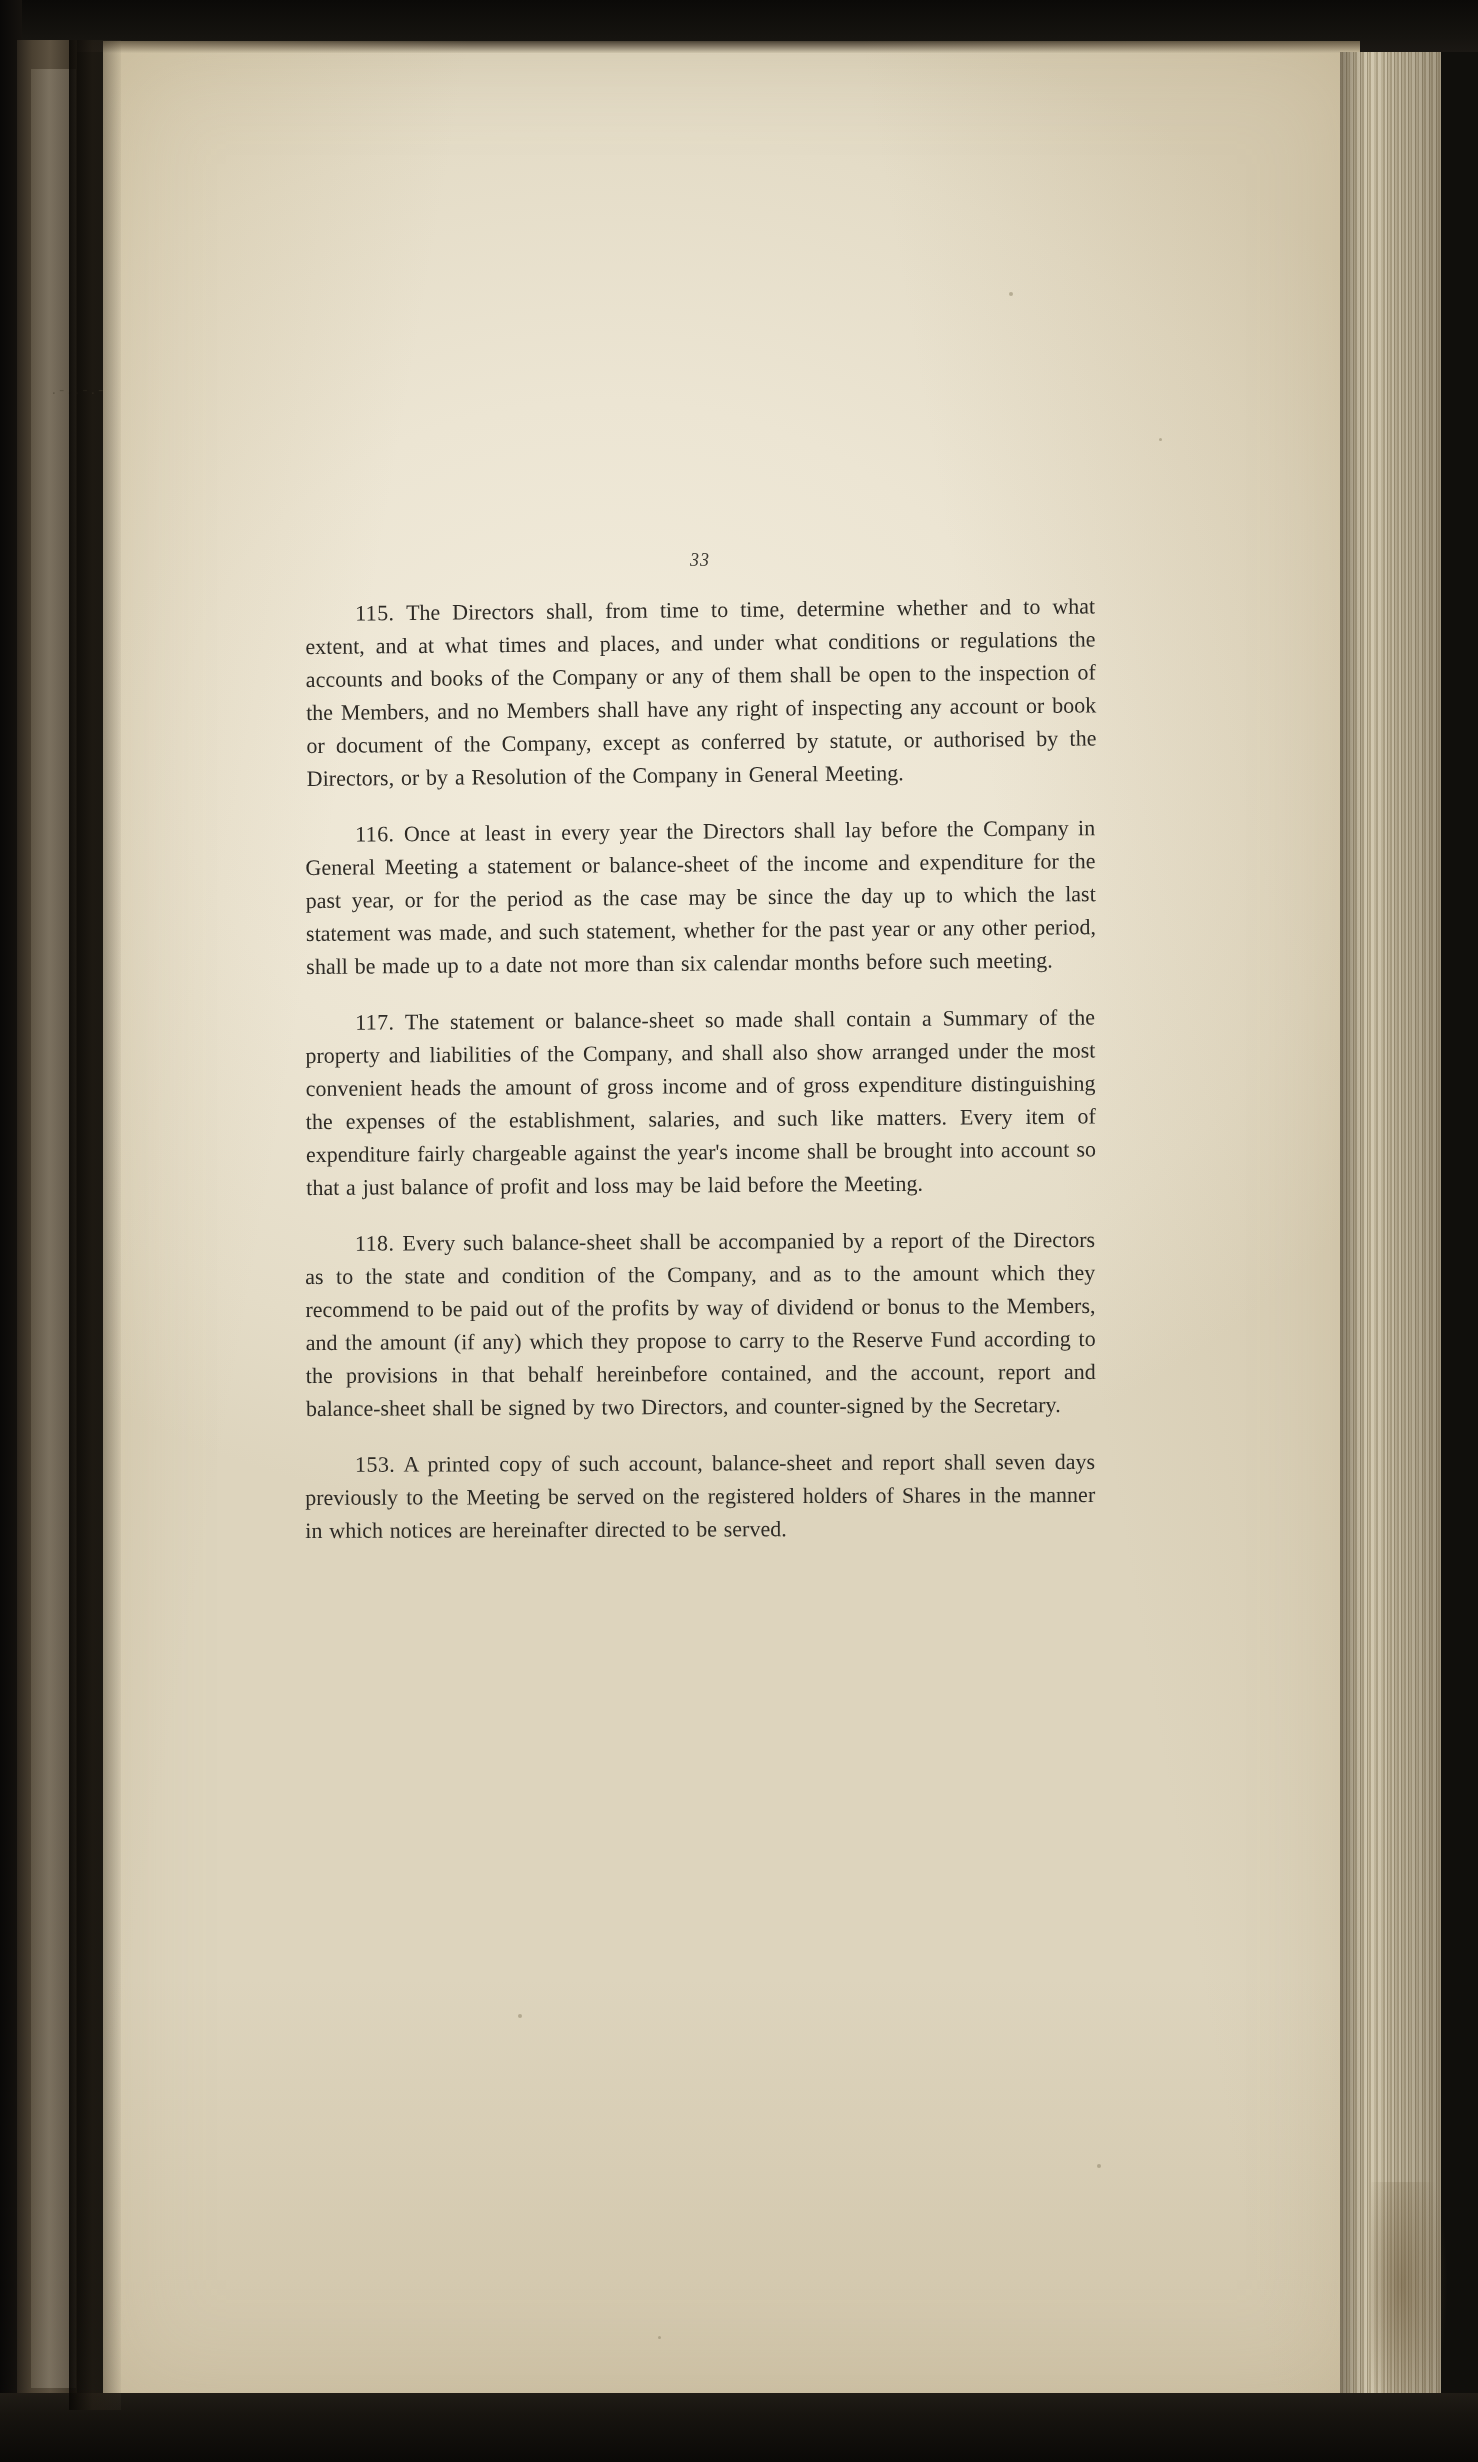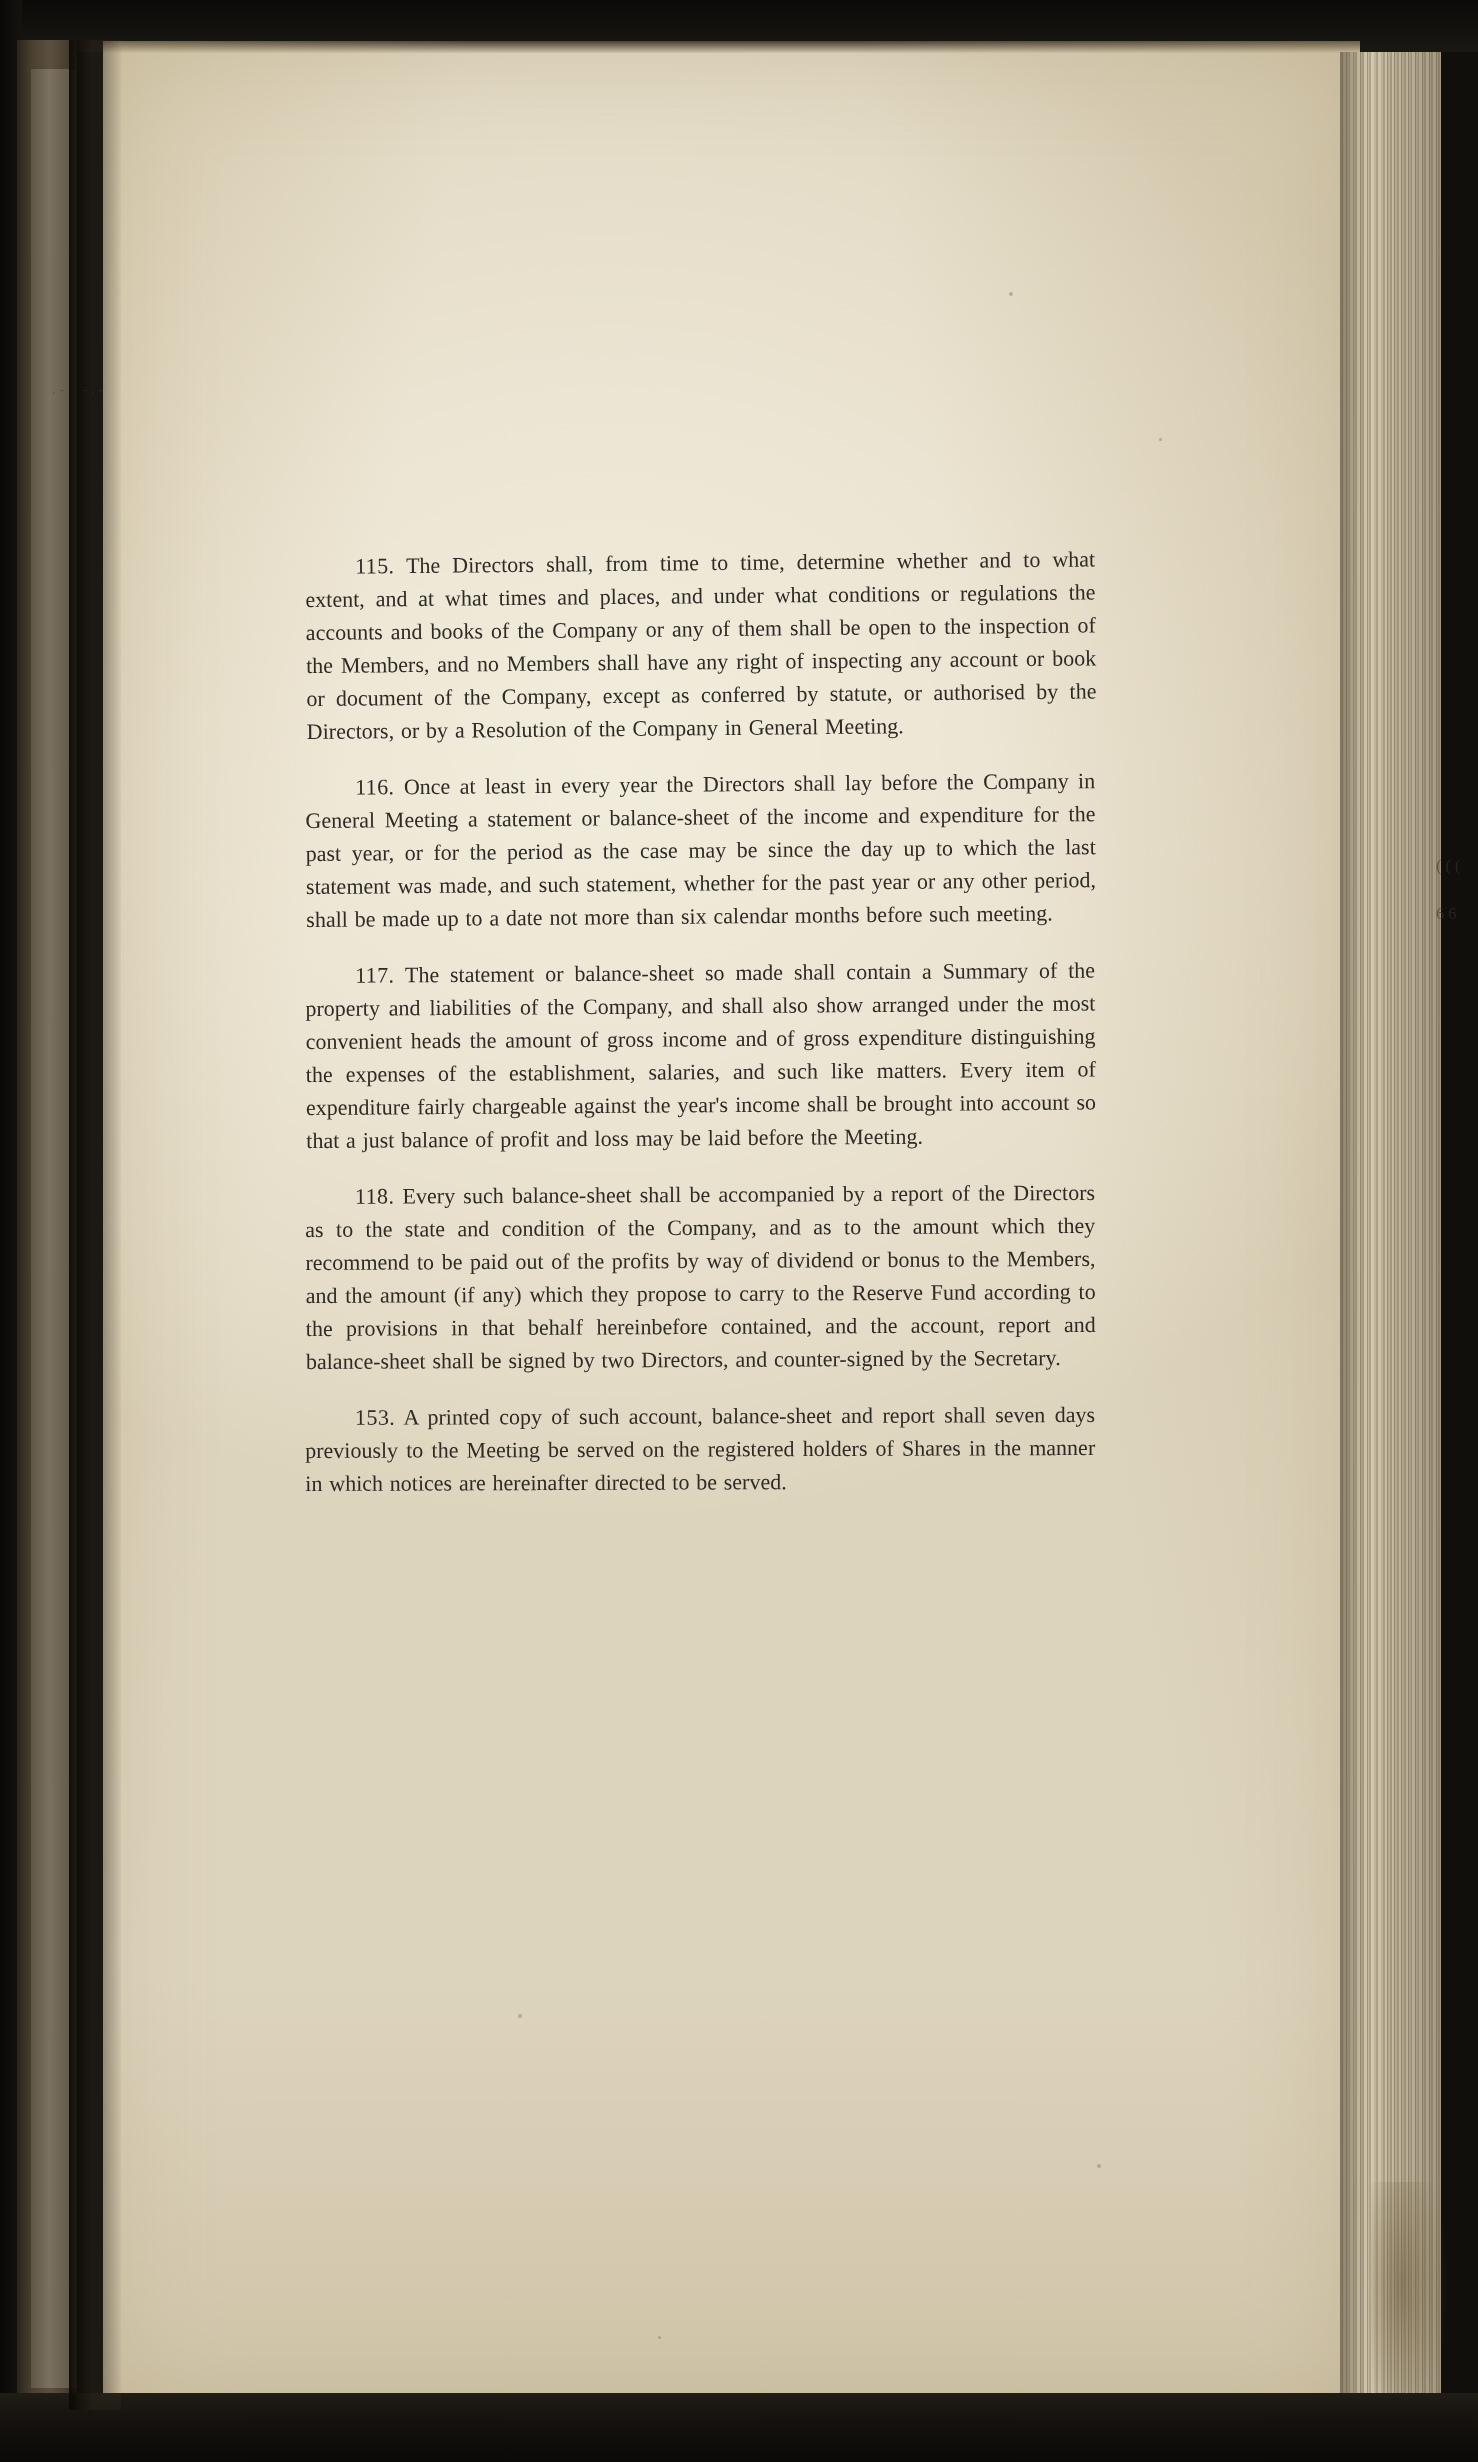--- a/index.html
+++ b/index.html
@@ -199,29 +199,29 @@
   <div class="page-top-edge"></div>
   <div class="page-tint"></div>
 
   <div class="gutter-shadow"></div>
 
   <div class="fore-edge"></div>
   <div class="fore-edge-shadow"></div>
   <div class="fore-edge-wear"></div>
 
   <div class="margin-marks">. - . . - . -</div>
-  <div class="edge-marks">( ( ( 6 6</div>
 
   <div class="speck" style="left:1009px; top:292px; width:4.3px; height:4.3px;"></div>
   <div class="speck" style="left:1159px; top:438px; width:3.4px; height:3.4px;"></div>
   <div class="speck" style="left:518px; top:2014px; width:4.3px; height:4.3px;"></div>
   <div class="speck" style="left:1097px; top:2164px; width:4.3px; height:4.3px;"></div>
   <div class="speck" style="left:658px; top:2336px; width:3.4px; height:3.4px;"></div>
 
   <div class="textblock">
+    <div class="folio">33</div>
 
     <p class="para p1"><span class="num">115.</span> <span>The Directors shall, from time to time, determine whether and to what extent, and at what times and places, and under what conditions or regulations the accounts and books of the Company or any of them shall be open to the inspection of the Members, and no Members shall have any right of inspecting any account or book or document of the Company, except as conferred by statute, or authorised by the Directors, or by a Resolution of the Company in General Meeting.</span></p>
 
     <p class="para p2"><span class="num">116.</span> <span>Once at least in every year the Directors shall lay before the Company in General Meeting a statement or balance-sheet of the income and expenditure for the past year, or for the period as the case may be since the day up to which the last statement was made, and such statement, whether for the past year or any other period, shall be made up to a date not more than six calendar months before such meeting.</span></p>
 
     <p class="para p3"><span class="num">117.</span> <span>The statement or balance-sheet so made shall contain a Summary of the property and liabilities of the Company, and shall also show arranged under the most convenient heads the amount of gross income and of gross expenditure distinguishing the expenses of the establishment, salaries, and such like matters. Every item of expenditure fairly chargeable against the year's income shall be brought into account so that a just balance of profit and loss may be laid before the Meeting.</span></p>
 
     <p class="para p4"><span class="num">118.</span> <span>Every such balance-sheet shall be accompanied by a report of the Directors as to the state and condition of the Company, and as to the amount which they recommend to be paid out of the profits by way of dividend or bonus to the Members, and the amount (if any) which they propose to carry to the Reserve Fund according to the provisions in that behalf hereinbefore contained, and the account, report and balance-sheet shall be signed by two Directors, and counter-signed by the Secretary.</span></p>
 
     <p class="para p5"><span class="num">153.</span> <span>A printed copy of such account, balance-sheet and report shall seven days previously to the Meeting be served on the registered holders of Shares in the manner in which notices are hereinafter directed to be served.</span></p>

